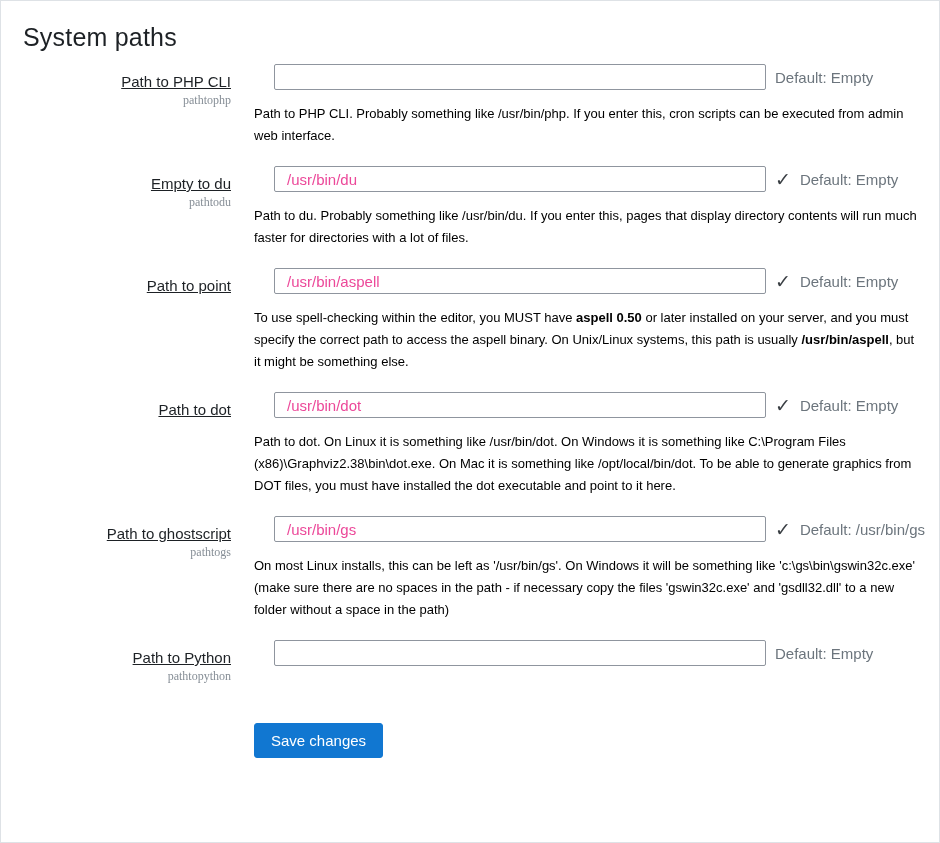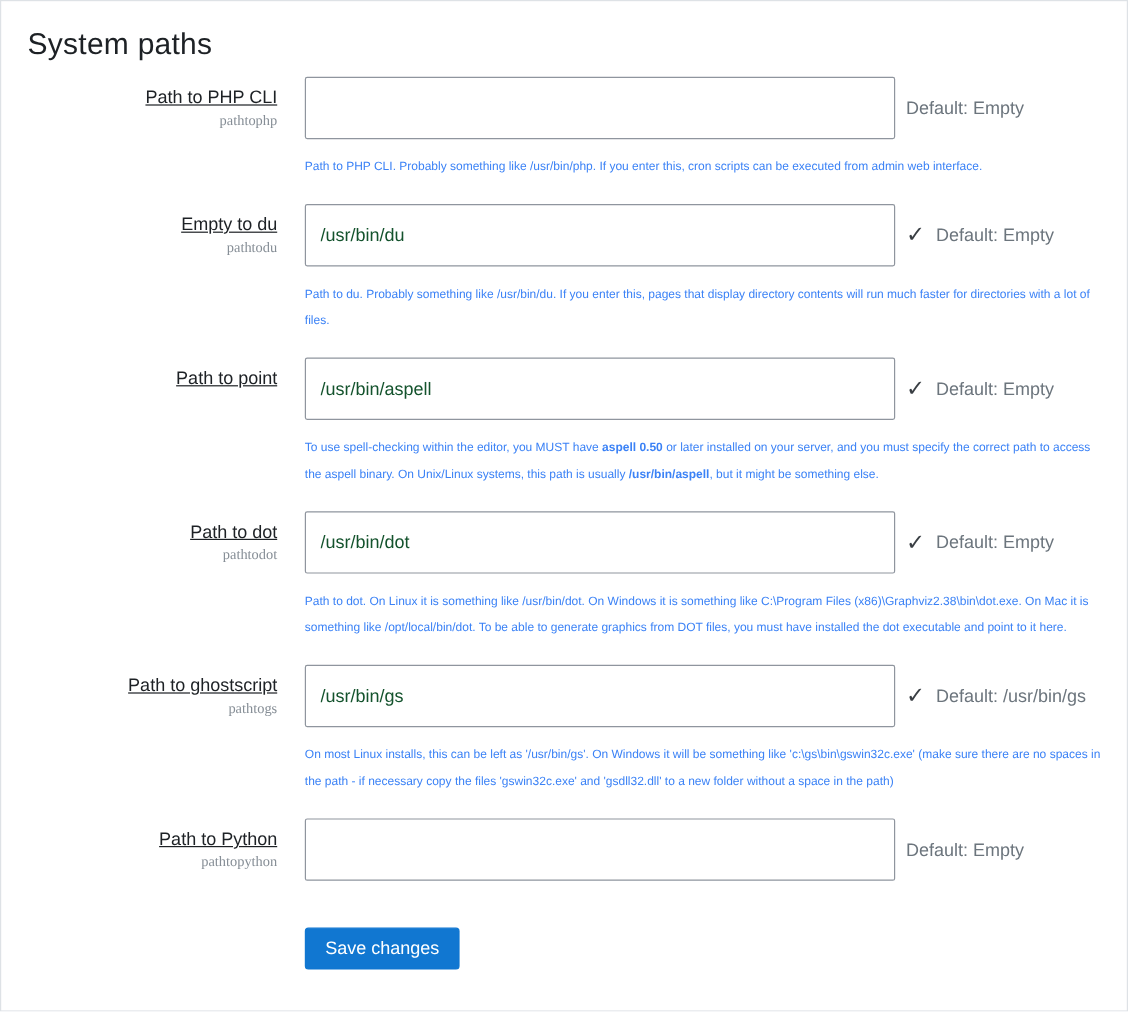--- a/index.html
+++ b/index.html
@@ -47,47 +47,48 @@
   .col-content {
     flex: 1;
     margin-left: 23px;
   }
   .input-line {
     display: flex;
     align-items: center;
   }
   .text-input {
     width: 492px;
-    height: 52px;
+    height: 26px;
     border: 1px solid #8f959e;
     border-radius: 2px;
     background: #fff;
     font-family: "Liberation Sans", "DejaVu Sans", sans-serif;
     font-size: 15px;
-    color: #14532d;
+    color: #ec4899;
     padding: 0 12px;
     outline: none;
+    margin-left: 20px;
   }
   .check {
     font-size: 19px;
     font-weight: 700;
     color: #3a3f44;
     margin-left: 9px;
     line-height: 1;
   }
   .default-label {
     font-size: 15px;
     color: #6c757d;
     margin-left: 9px;
     white-space: nowrap;
   }
   .desc {
-    font-size: 10px;
+    font-size: 13px;
     line-height: 22px;
-    color: #3b82f6;
+    color: #000000;
     margin-top: 13px;
     max-width: 667px;
   }
   .desc strong { font-weight: 700; }
   .save-button {
     display: inline-block;
     margin: 20px 0 0 253px;
     background: #1177d1;
     color: #fff;
     border: 1px solid #1177d1;
@@ -144,21 +145,20 @@
         <span class="check">✓</span>
         <span class="default-label">Default: Empty</span>
       </div>
       <div class="desc"><span>To use spell-checking within the editor, you MUST have </span><strong>aspell 0.50</strong><span> or later installed on your server, and you must specify the correct path to access the aspell binary. On Unix/Linux systems, this path is usually </span><strong>/usr/bin/aspell</strong><span>, but it might be something else.</span></div>
     </div>
   </div>
 
   <div class="form-row">
     <div class="col-label">
       <div class="setting-label">Path to dot</div>
-      <div class="setting-name">pathtodot</div>
     </div>
     <div class="col-content">
       <div class="input-line">
         <input type="text" class="text-input" value="/usr/bin/dot" style="">
         <span class="check">✓</span>
         <span class="default-label">Default: Empty</span>
       </div>
       <div class="desc"><span>Path to dot. On Linux it is something like /usr/bin/dot. On Windows it is something like C:\Program Files (x86)\Graphviz2.38\bin\dot.exe. On Mac it is something like /opt/local/bin/dot. To be able to generate graphics from DOT files, you must have installed the dot executable and point to it here.</span></div>
     </div>
   </div>

